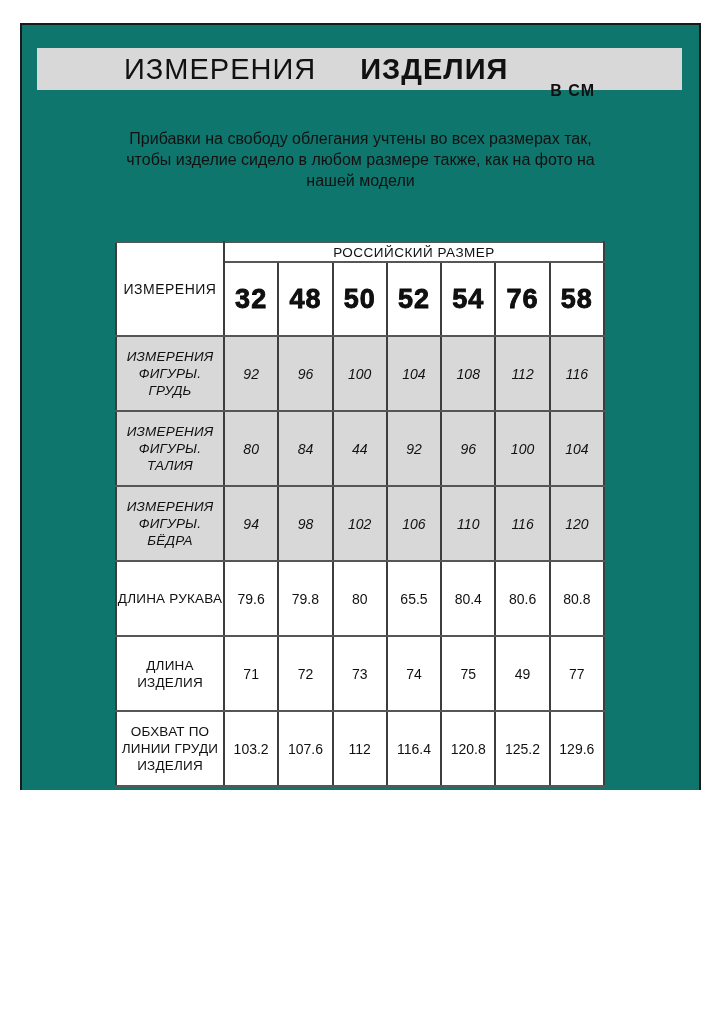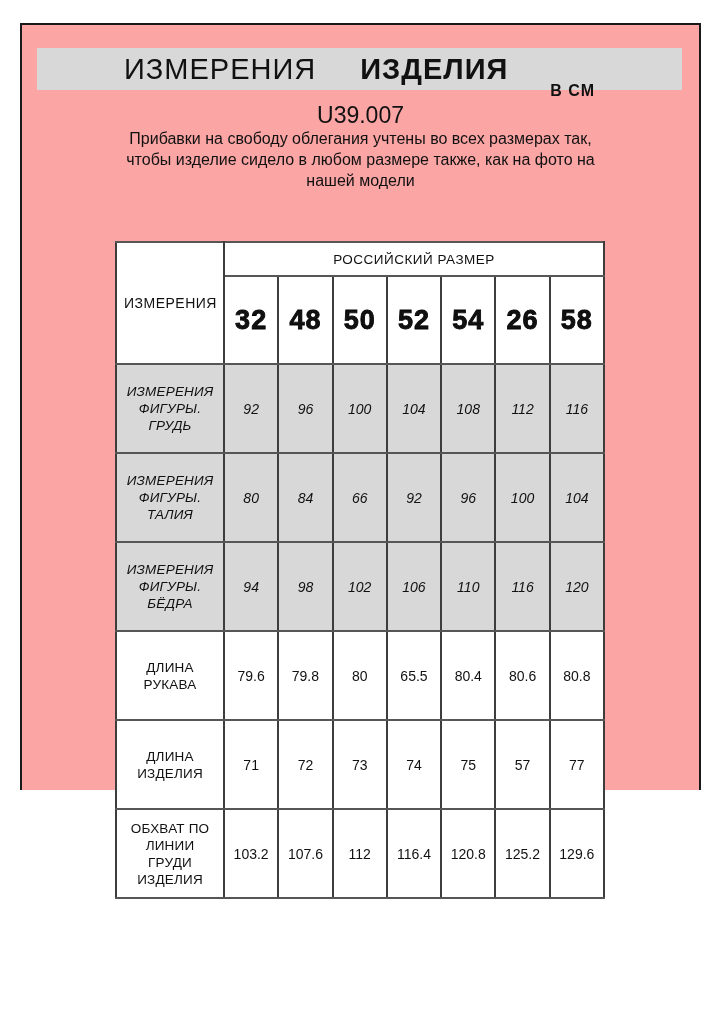--- a/index.html
+++ b/index.html
@@ -5,21 +5,21 @@
   html,body{margin:0;padding:0;}
   body{
     width:725px;height:1024px;position:relative;overflow:hidden;
     background:#ffffff;color:#111;
     font-family:"Liberation Sans", sans-serif;
   }
   .frame{
     position:absolute;left:20px;top:23px;width:681px;height:767px;
     box-sizing:border-box;
     border:2px solid #1a1a1a;border-bottom:none;
-    background:#fca5a5;
+    background:#0f766e;
   }
   .title-bar{
     position:absolute;left:15px;top:23px;width:645px;height:42px;
     background:#d8d8d8;
     display:flex;align-items:center;justify-content:center;
   }
   .title-reg{font-size:29px;letter-spacing:1px;white-space:nowrap;}
   .title-bold{font-size:29px;font-weight:700;margin-left:44px;letter-spacing:1px;white-space:nowrap;}
   .title-unit{font-size:16px;font-weight:700;margin-left:42px;letter-spacing:1px;white-space:nowrap;margin-top:44px;}
   .article{
@@ -33,21 +33,21 @@
   }
   table.size-table{
     position:absolute;left:93px;top:216px;width:490px;
     border-collapse:collapse;table-layout:fixed;
     background:#ffffff;
   }
   col.c-label{width:108px;}
   td{
     border-left:2px solid #3d3d3d;border-right:2px solid #3d3d3d;
     border-top:2px solid #565656;border-bottom:2px solid #565656;
-    text-align:center;vertical-align:middle;padding:7px;
+    text-align:center;vertical-align:middle;padding:0;
     background:#ffffff;
   }
   tr.group-row td.group{height:18px;font-size:13.5px;letter-spacing:.5px;}
   td.corner{font-size:14px;letter-spacing:.5px;}
   tr.sizes-row td{
     height:72px;font-size:27px;font-weight:700;letter-spacing:1px;
     -webkit-text-stroke:.8px #000;
   }
   tr.data-row td{height:73px;}
   td.lbl{font-size:13.5px;line-height:17px;white-space:pre-line;letter-spacing:.2px;}
@@ -59,21 +59,20 @@
 <body>
 
 <div class="frame">
 
   <div class="title-bar">
     <span class="title-reg">ИЗМЕРЕНИЯ</span>
     <span class="title-bold">ИЗДЕЛИЯ</span>
     <span class="title-unit">В СМ</span>
   </div>
 
-  <div class="article">U39.007</div>
 
   <div class="note">Прибавки на свободу облегания учтены во всех размерах так,
 чтобы изделие сидело в любом размере также, как на фото на
 нашей модели</div>
 
   <table class="size-table">
     <colgroup>
       <col class="c-label">
       <col>
         <col>
@@ -87,42 +86,42 @@
       <tr class="group-row">
         <td class="corner" rowspan="2">ИЗМЕРЕНИЯ</td>
         <td class="group" colspan="7">РОССИЙСКИЙ РАЗМЕР</td>
       </tr>
       <tr class="sizes-row">
         <td>32</td>
         <td>48</td>
         <td>50</td>
         <td>52</td>
         <td>54</td>
-        <td>26</td>
+        <td>76</td>
         <td>58</td>
       </tr>
 
       <tr class="data-row shaded italic">
         <td class="lbl">ИЗМЕРЕНИЯ
 ФИГУРЫ. ГРУДЬ</td>
         <td class="val">92</td>
         <td class="val">96</td>
         <td class="val">100</td>
         <td class="val">104</td>
         <td class="val">108</td>
         <td class="val">112</td>
         <td class="val">116</td>
       </tr>
 
       <tr class="data-row shaded italic">
         <td class="lbl">ИЗМЕРЕНИЯ
 ФИГУРЫ. ТАЛИЯ</td>
         <td class="val">80</td>
         <td class="val">84</td>
-        <td class="val">66</td>
+        <td class="val">44</td>
         <td class="val">92</td>
         <td class="val">96</td>
         <td class="val">100</td>
         <td class="val">104</td>
       </tr>
 
       <tr class="data-row shaded italic">
         <td class="lbl">ИЗМЕРЕНИЯ
 ФИГУРЫ. БЁДРА</td>
         <td class="val">94</td>
@@ -145,21 +144,21 @@
         <td class="val">80.8</td>
       </tr>
 
       <tr class="data-row">
         <td class="lbl">ДЛИНА ИЗДЕЛИЯ</td>
         <td class="val">71</td>
         <td class="val">72</td>
         <td class="val">73</td>
         <td class="val">74</td>
         <td class="val">75</td>
-        <td class="val">57</td>
+        <td class="val">49</td>
         <td class="val">77</td>
       </tr>
 
       <tr class="data-row">
         <td class="lbl">ОБХВАТ ПО
 ЛИНИИ ГРУДИ
 ИЗДЕЛИЯ</td>
         <td class="val">103.2</td>
         <td class="val">107.6</td>
         <td class="val">112</td>

